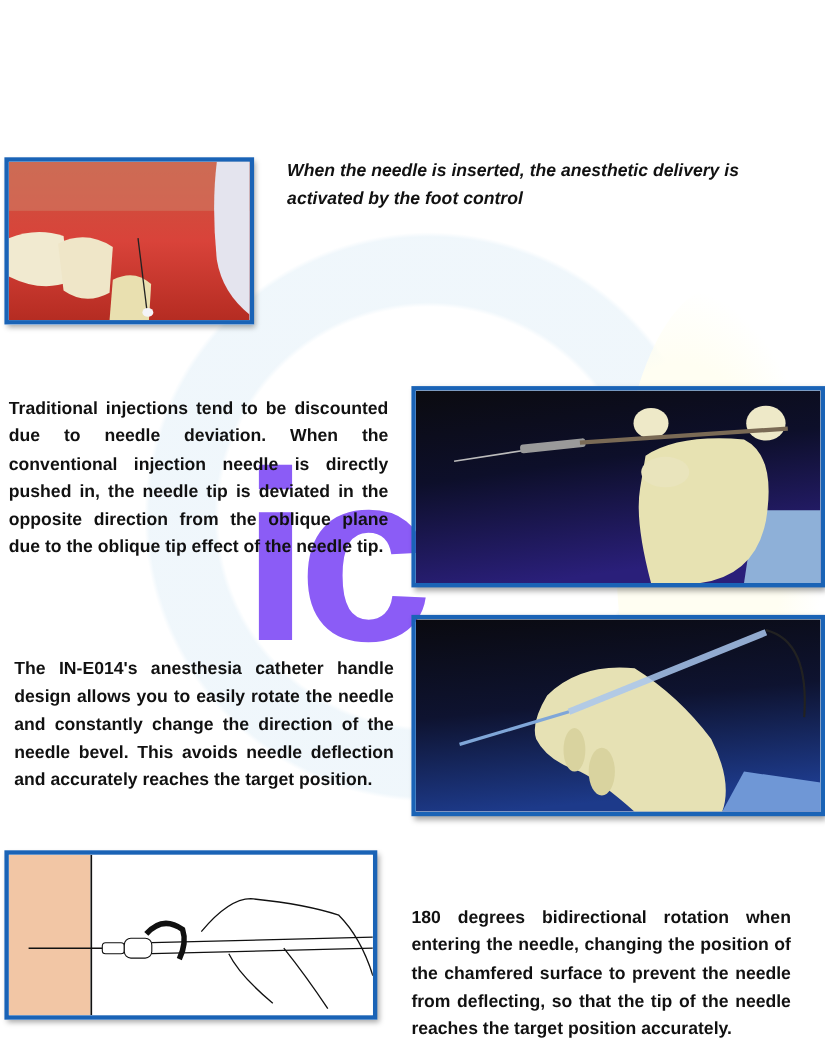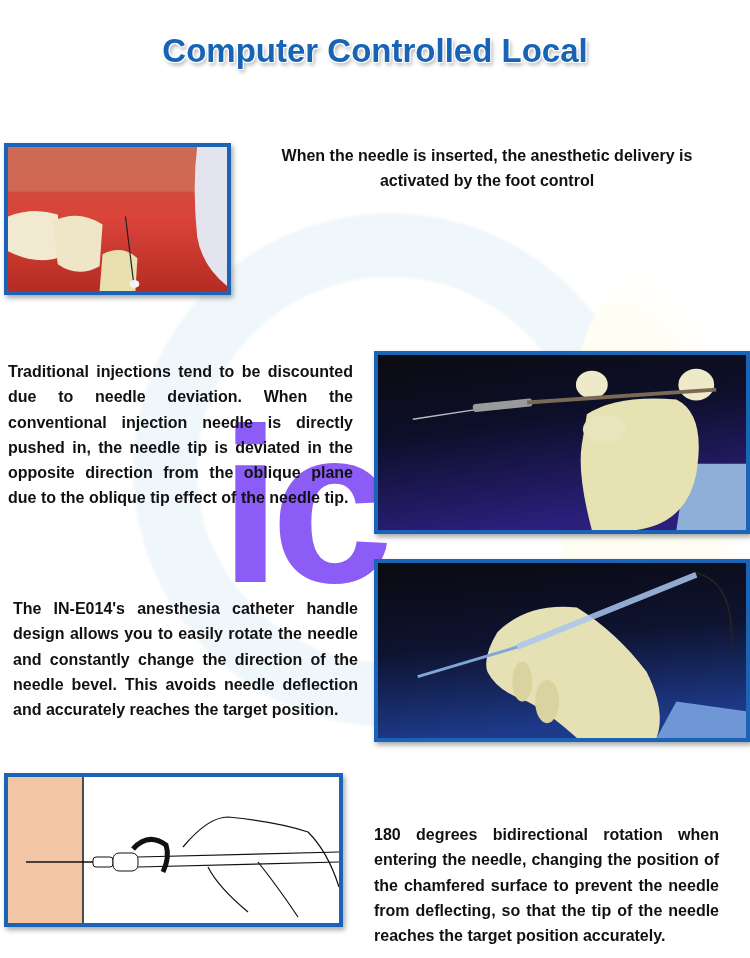--- a/index.html
+++ b/index.html
@@ -48,21 +48,20 @@
   .para.justify-last { text-align-last: left; }
 </style>
 </head>
 <body>
 
 <div class="watermark"></div>
 <div class="watermark-yellow"></div>
 <div class="watermark-letters">ic</div>
 
 <div class="title">
-  <div>Computer Controlled Local</div>
 </div>
 
 <div class="frame" style="left:4px; top:143px; width:227px; height:152px;">
   <svg viewBox="0 0 220 145" preserveAspectRatio="none">
     <defs>
       <linearGradient id="gumG" x1="0" y1="0" x2="0" y2="1">
         <stop offset="0" stop-color="#c9553f"></stop>
         <stop offset="0.5" stop-color="#d9433a"></stop>
         <stop offset="1" stop-color="#b52c22"></stop>
       </linearGradient>
@@ -70,21 +69,21 @@
     <rect width="220" height="145" fill="url(#gumG)"></rect>
     <rect x="0" y="0" width="220" height="45" fill="#d07a63" opacity="0.6"></rect>
     <path d="M0 70 Q25 60 50 68 L55 110 Q30 120 0 105 Z" fill="#f1ead0"></path>
     <path d="M45 75 Q70 62 95 78 L92 120 Q70 132 50 118 Z" fill="#efe6c8"></path>
     <path d="M95 108 Q115 98 130 112 L128 145 L92 145 Z" fill="#e9e0b0"></path>
     <path d="M190 0 L220 0 L220 140 Q195 120 190 90 Q185 40 190 0 Z" fill="#e4e4ee"></path>
     <line x1="118" y1="70" x2="126" y2="135" stroke="#222" stroke-width="1.2"></line>
     <ellipse cx="127" cy="138" rx="5" ry="4" fill="#f4f4f8"></ellipse>
   </svg>
 </div>
-<div class="para" style="left:272px; top:143px; width:430px; text-align:center;">When the needle is inserted, the anesthetic delivery is activated by the foot control</div>
+<div class="para" style="left:261px; top:143px; width:430px; text-align:left;font-style:italic;">When the needle is inserted, the anesthetic delivery is activated by the foot control</div>
 
 <div class="para justify-last" style="left:8px; top:359px; width:345px;">Traditional injections tend to be discounted due to needle deviation. When the conventional injection needle is directly pushed in, the needle tip is deviated in the opposite direction from the oblique plane due to the oblique tip effect of the needle tip.</div>
 <div class="frame" style="left:374px; top:351px; width:376px; height:183px;">
   <svg viewBox="0 0 370 177" preserveAspectRatio="none">
     <defs>
       <linearGradient id="bg2" x1="0" y1="0" x2="0.3" y2="1">
         <stop offset="0" stop-color="#0b0b10"></stop>
         <stop offset="0.45" stop-color="#0d0f2a"></stop>
         <stop offset="1" stop-color="#2a1f7a"></stop>
       </linearGradient>

